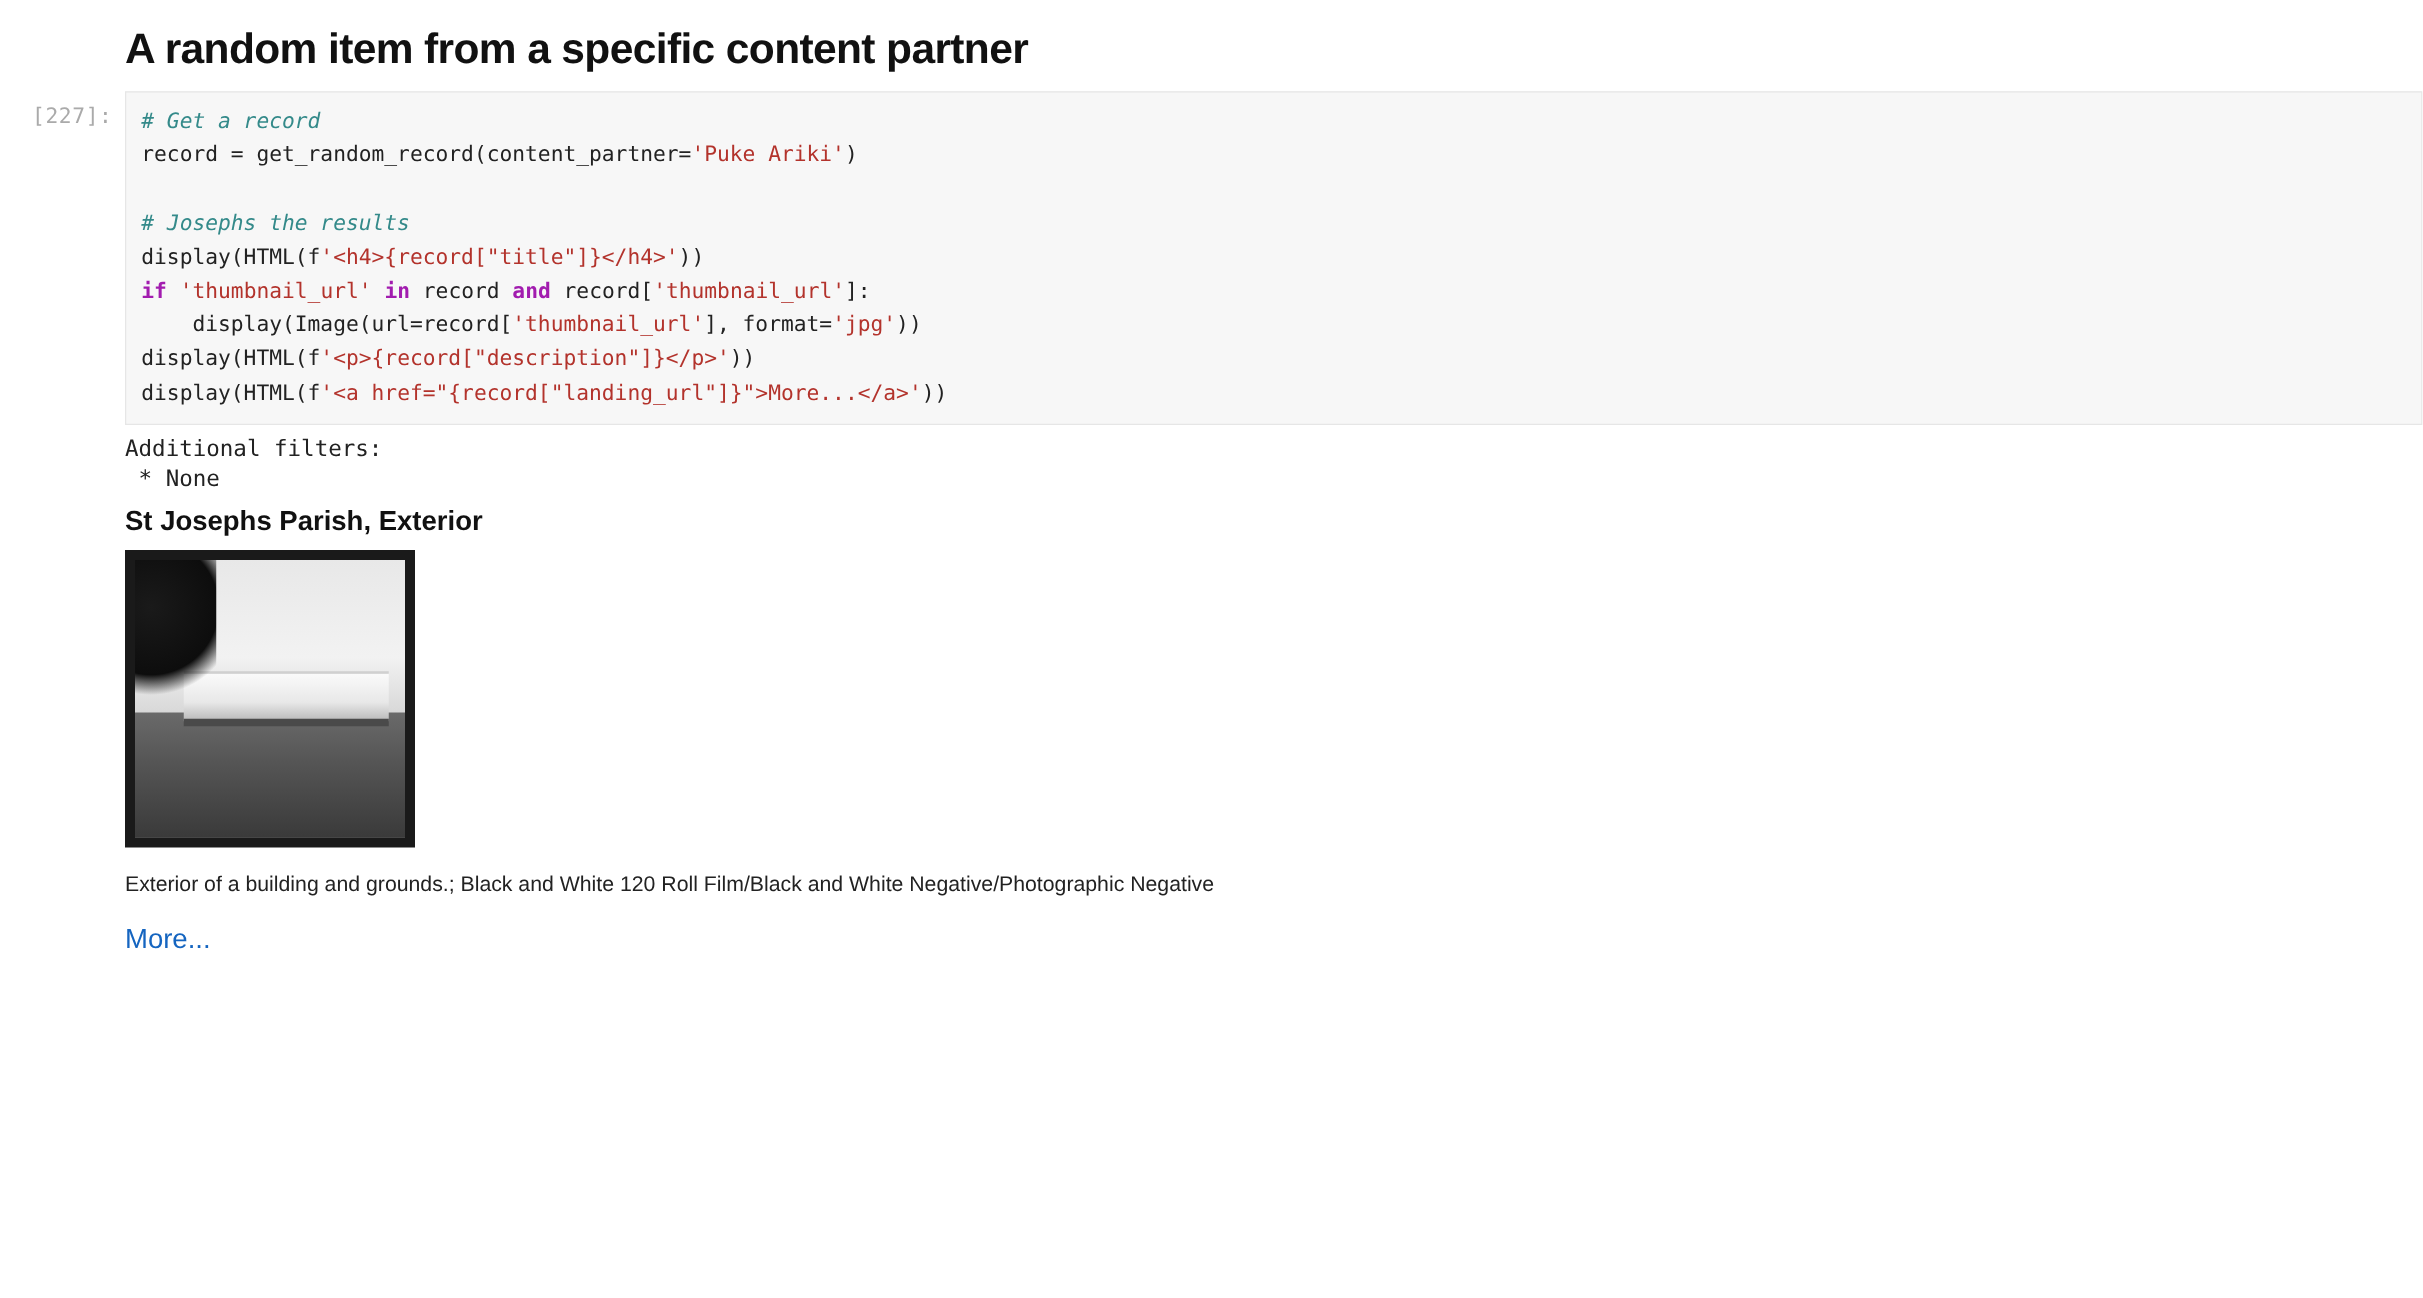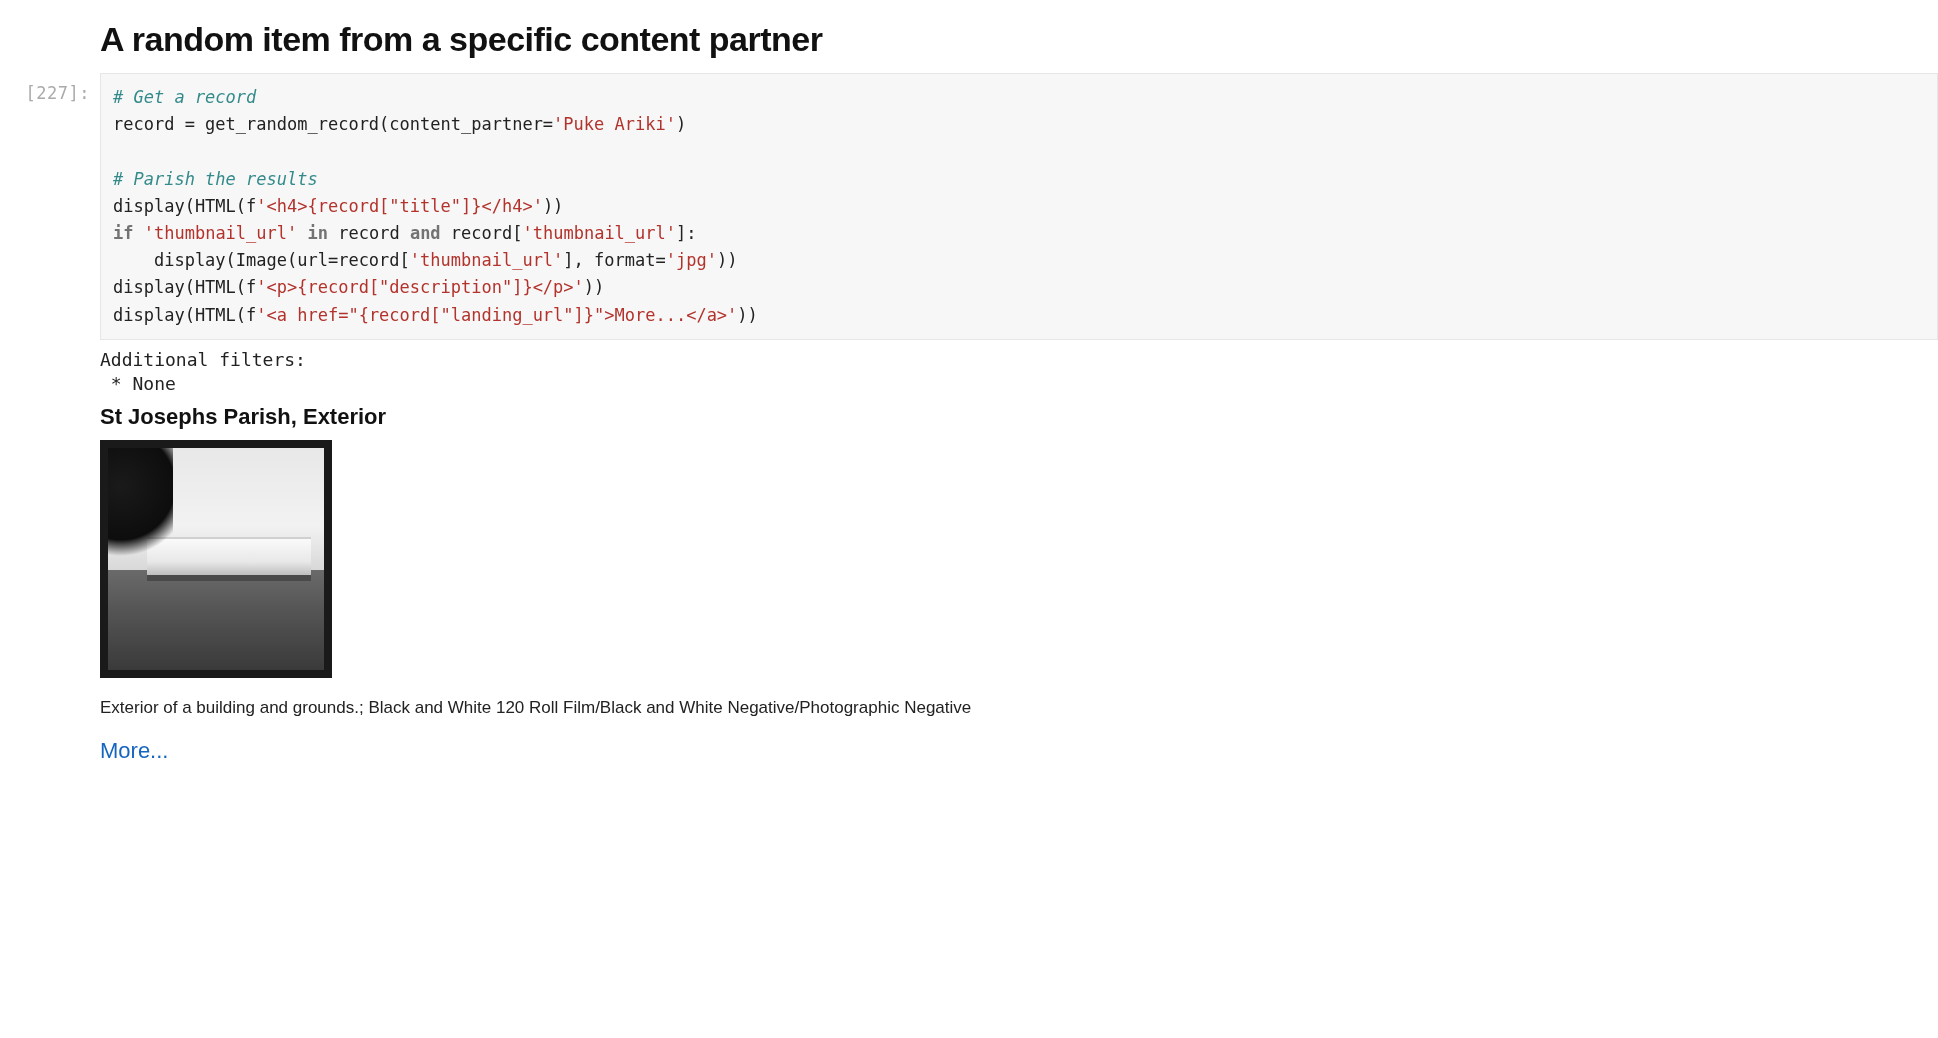--- a/index.html
+++ b/index.html
@@ -58,21 +58,21 @@
       background: #f7f7f7;
       border: 1px solid #e6e6e6;
       padding: 10px 12px;
       font-family: "SFMono-Regular", Menlo, Consolas, monospace;
       font-size: 17px;
       line-height: 1.6;
       white-space: pre;
       overflow-x: auto;
     }
     .c-comment { color: #348a8a; font-style: italic; }
-    .c-kw { color: #737373; font-weight: 700; }
+    .c-kw { color: #a21caf; font-weight: 700; }
     .c-str { color: #b3332c; }
     .c-plain { color: #222; }
     .output-row {
       display: flex;
       align-items: flex-start;
       margin-top: 8px;
     }
     .output-content {
       flex: 1;
       padding-right: 30px;
@@ -156,21 +156,21 @@
     <div class="content-area">
       <h1 class="section-title">A random item from a specific content partner</h1>
     </div>
   </div>
 
   <div class="cell-row">
     <div class="input-prompt">[227]:</div>
     <div class="code-cell"><span class="c-comment"># Get a record</span>
 <span class="c-plain">record = get_random_record(content_partner=</span><span class="c-str">'Puke Ariki'</span><span class="c-plain">)</span>
 
-<span class="c-comment"># Parish the results</span>
+<span class="c-comment"># Josephs the results</span>
 <span class="c-plain">display(HTML(f</span><span class="c-str">'&lt;h4&gt;{record["title"]}&lt;/h4&gt;'</span><span class="c-plain">))</span>
 <span class="c-kw">if</span><span class="c-plain"> </span><span class="c-str">'thumbnail_url'</span><span class="c-plain"> </span><span class="c-kw">in</span><span class="c-plain"> record </span><span class="c-kw">and</span><span class="c-plain"> record[</span><span class="c-str">'thumbnail_url'</span><span class="c-plain">]:</span>
 <span class="c-plain">    display(Image(url=record[</span><span class="c-str">'thumbnail_url'</span><span class="c-plain">], format=</span><span class="c-str">'jpg'</span><span class="c-plain">))</span>
 <span class="c-plain">display(HTML(f</span><span class="c-str">'&lt;p&gt;{record["description"]}&lt;/p&gt;'</span><span class="c-plain">))</span>
 <span class="c-plain">display(HTML(f</span><span class="c-str">'&lt;a href="{record["landing_url"]}"&gt;More...&lt;/a&gt;'</span><span class="c-plain">))</span></div>
   </div>
 
   <div class="output-row">
     <div class="prompt-area"></div>
     <div class="output-content">

